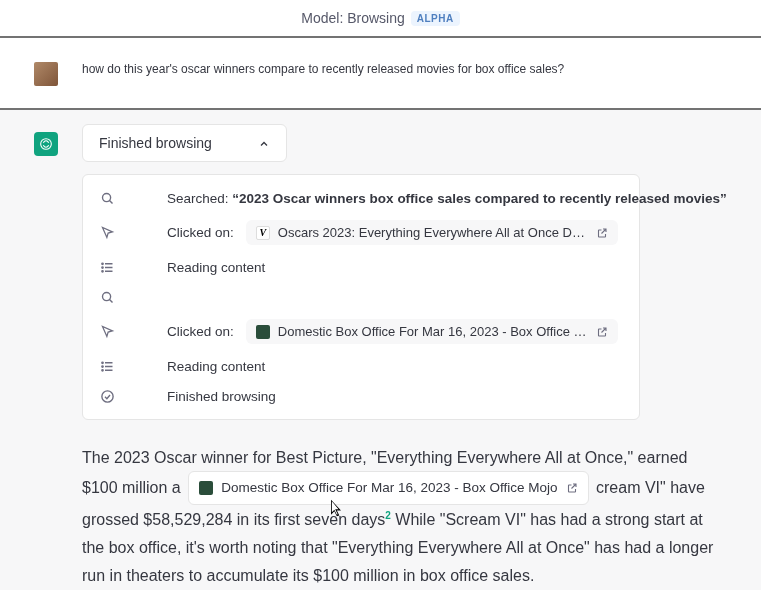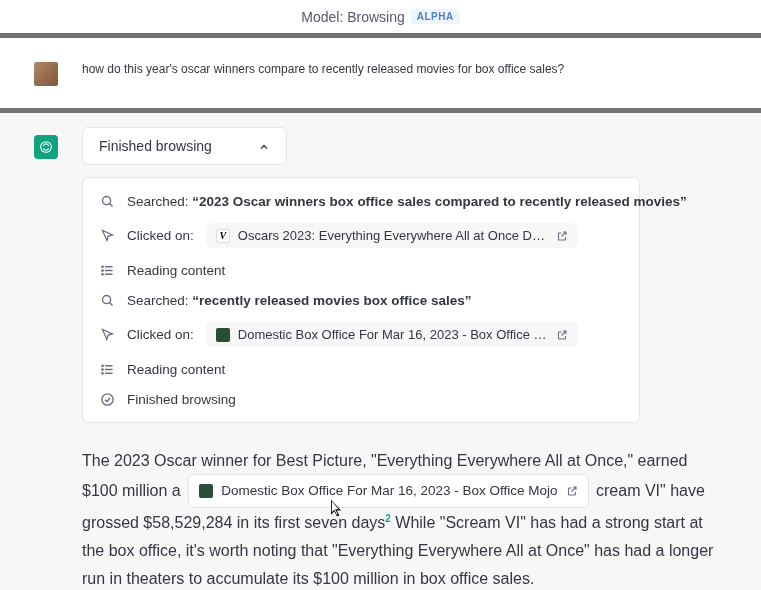--- a/index.html
+++ b/index.html
@@ -28,21 +28,21 @@
   .alpha-badge {
     background: #ecf4fe;
     color: #4f7fbf;
     font-size: 10px;
     font-weight: 600;
     padding: 2px 6px;
     border-radius: 4px;
     letter-spacing: 0.5px;
   }
   .divider-bottom {
-    border-bottom: 5px solid #737373;
+    border-bottom: 2px solid #737373;
   }
   .question-row {
     display: flex;
     align-items: flex-start;
     padding: 22px 34px;
     gap: 24px;
     background: #fff;
   }
   .avatar-user {
     width: 24px;
@@ -114,20 +114,21 @@
   }
   .step-icon {
     width: 16px;
     height: 16px;
     flex-shrink: 0;
     color: #6e6e80;
     display:flex;align-items:center;justify-content:center;
   }
   .step-label {
     white-space: nowrap;
+    margin-left: 40px;
   }
   .step-strong {
     font-weight: 600;
   }
   .link-chip {
     display: inline-flex;
     align-items: center;
     gap: 8px;
     background: #f7f7f8;
     border-radius: 6px;
@@ -257,23 +258,20 @@
         </span>
         <span class="step-label">Reading content</span>
       </div>
 
       <div class="step-row">
         <span class="step-icon">
           <svg viewBox="0 0 24 24" width="15" height="15" fill="none" stroke="currentColor" stroke-width="2.2">
               <circle cx="10.5" cy="10.5" r="6.5"></circle>
               <line x1="20" y1="20" x2="15.2" y2="15.2"></line>
             </svg>
-        </span>
-        <span class="step-label">
-          <span>Searched: </span><span class="step-strong">“recently released movies box office sales”</span>
         </span>
       </div>
 
       <div class="step-row">
         <span class="step-icon">
           <svg viewBox="0 0 24 24" width="15" height="15" fill="none" stroke="currentColor" stroke-width="2">
               <path d="M4 4l7 16 2-7 7-2z"></path>
             </svg>
         </span>
         <span class="step-label">Clicked on:</span>

